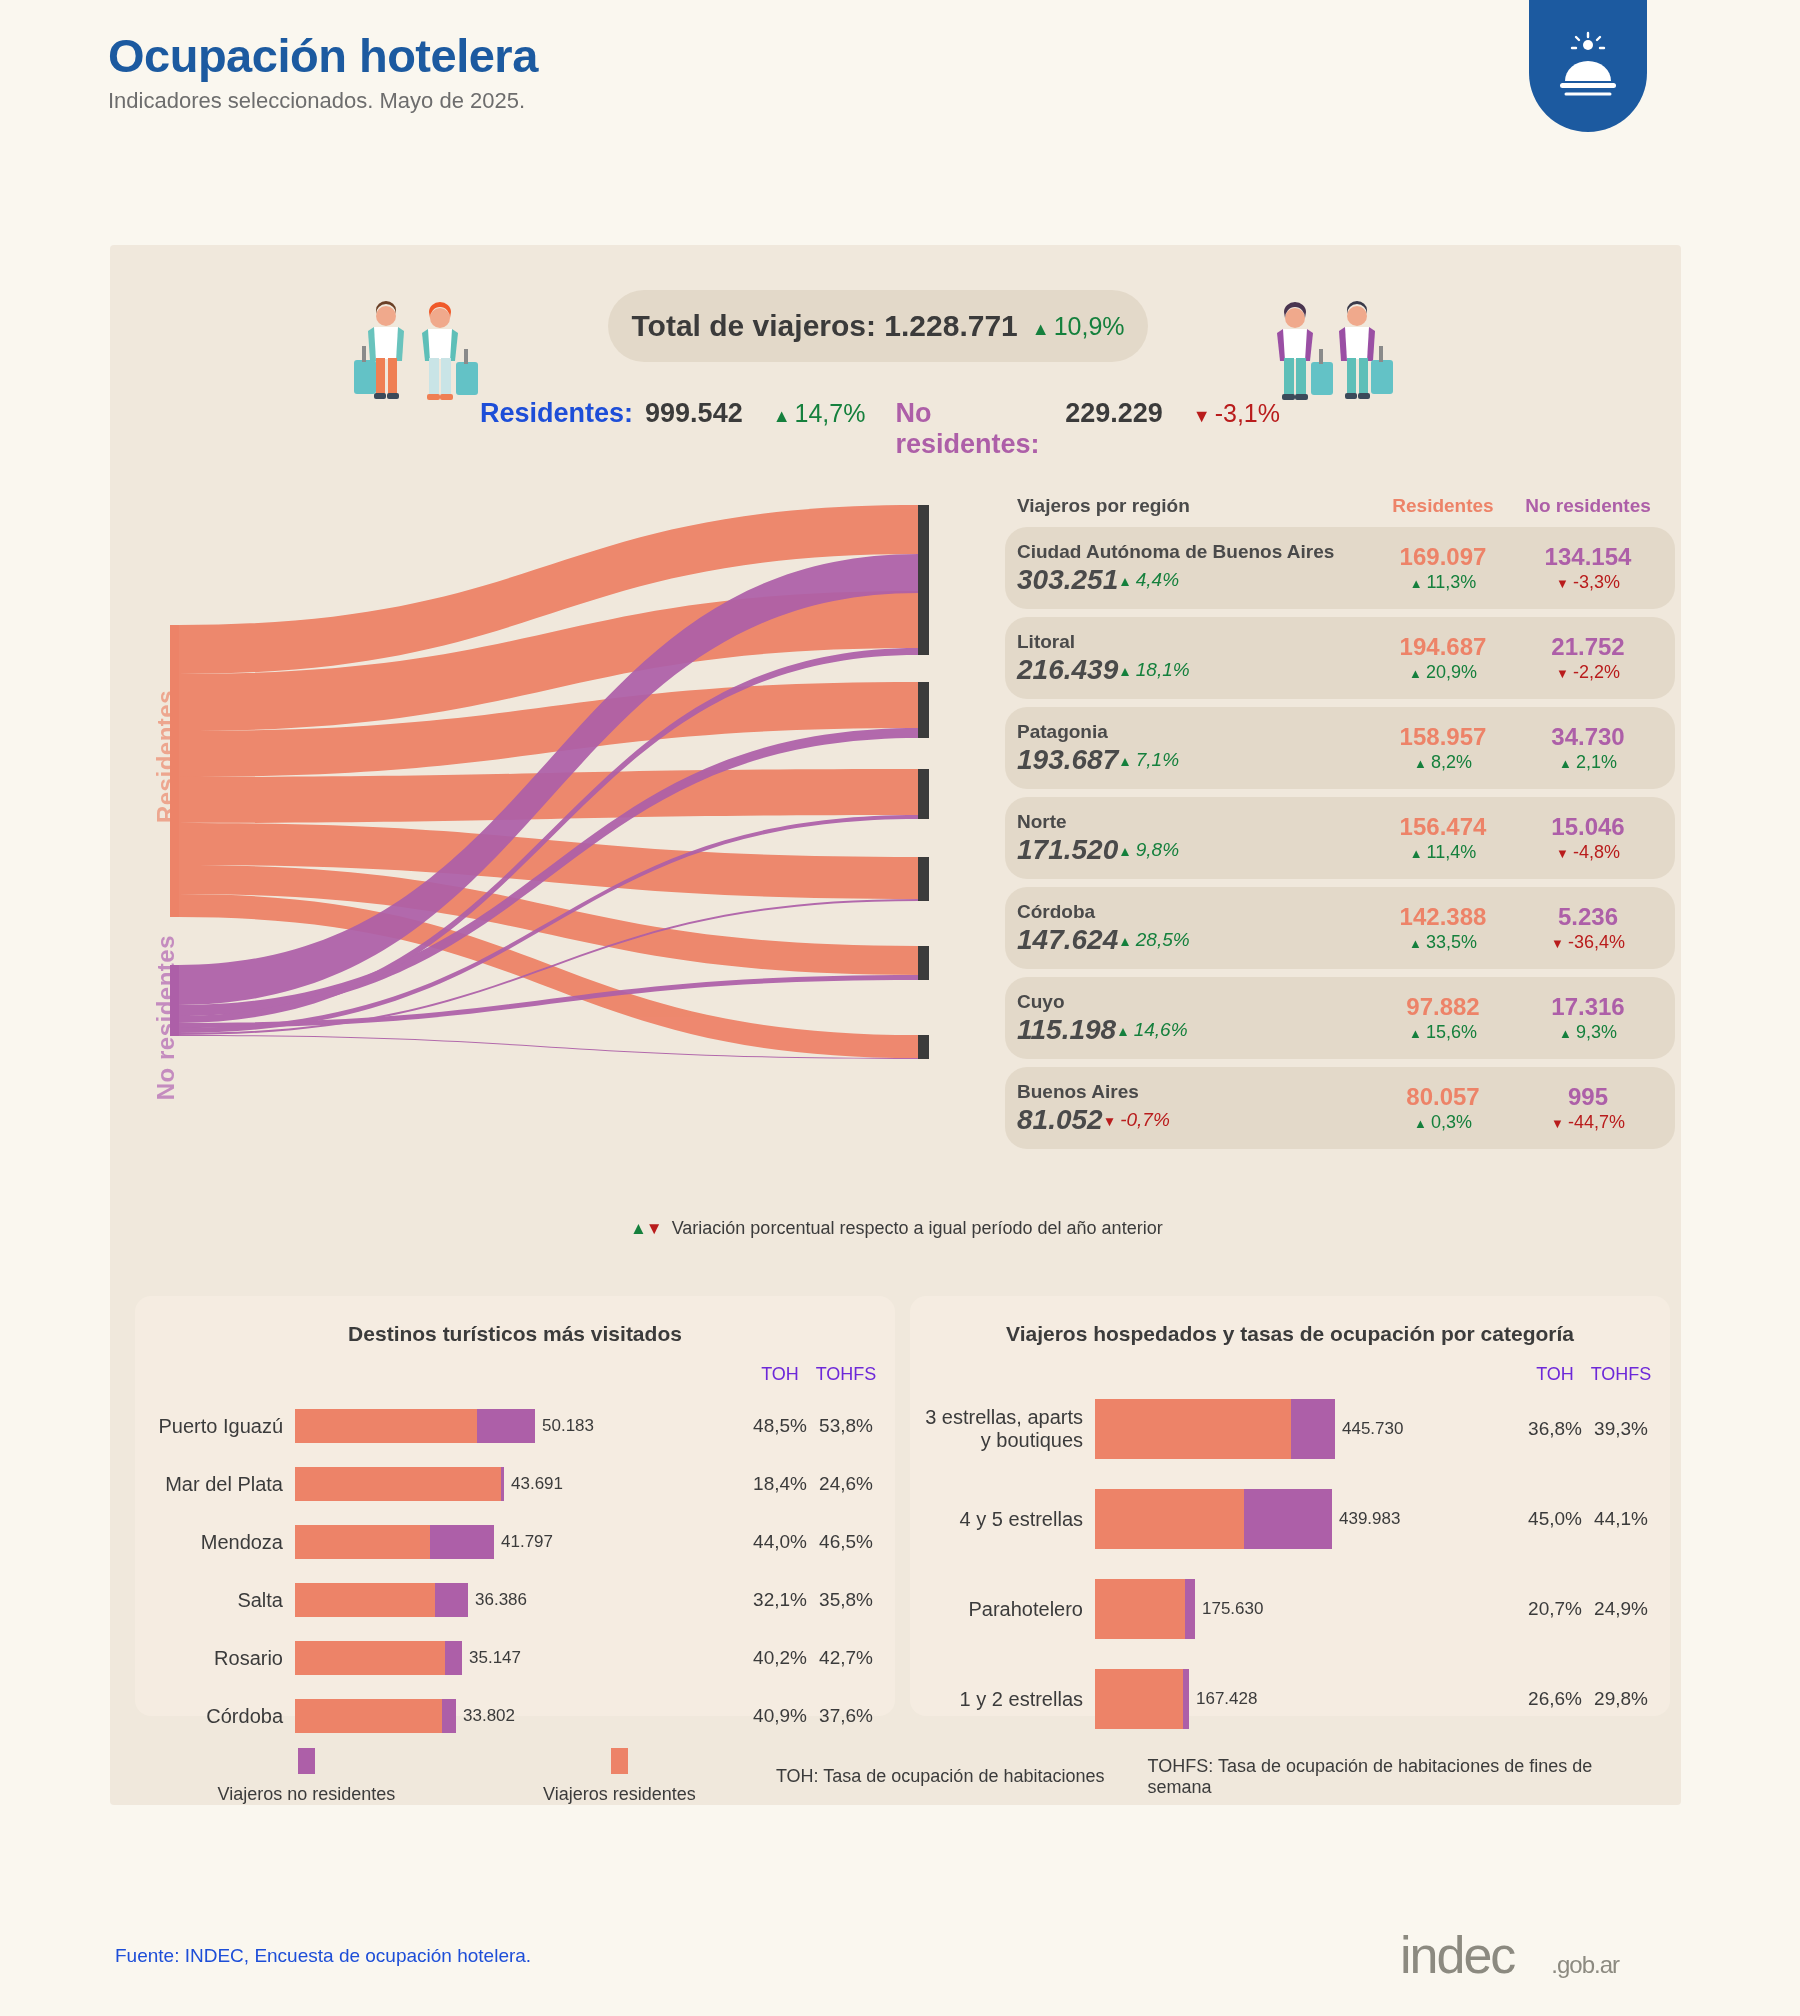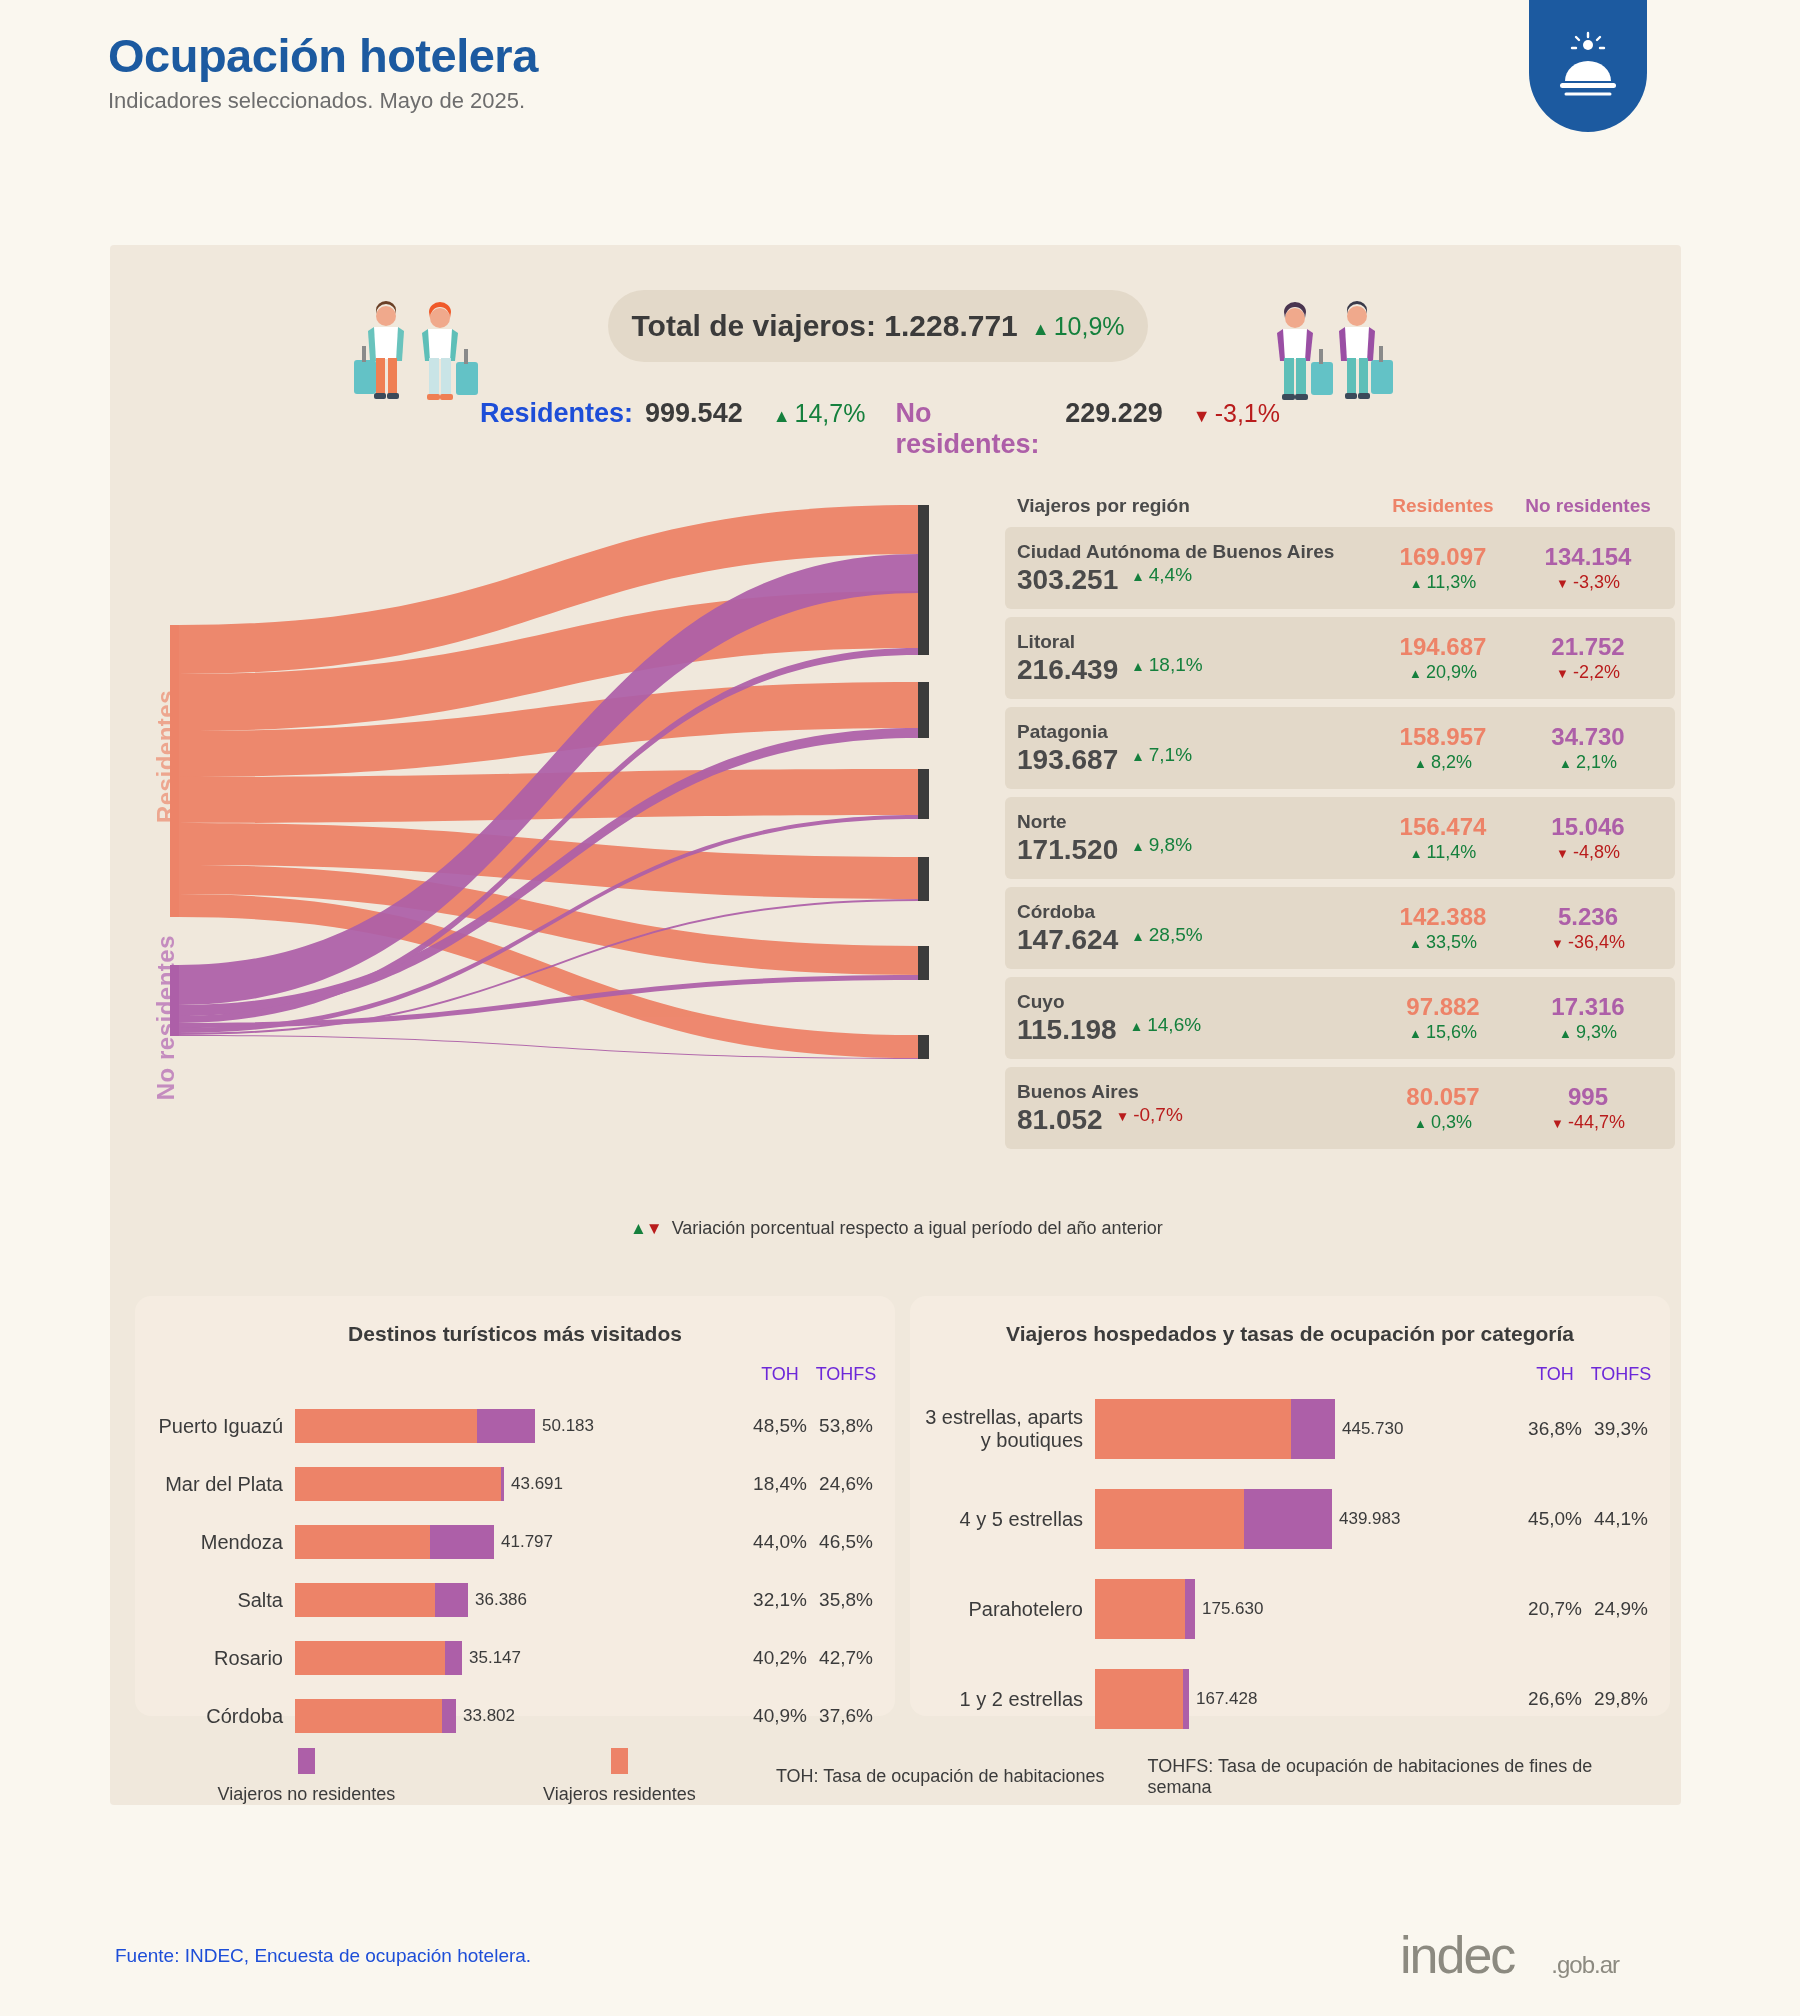--- a/index.html
+++ b/index.html
@@ -79,28 +79,28 @@
   .reg-head {
     display: flex; align-items: flex-end;
     font-size: 19px; font-weight: bold; padding: 0 12px 10px 12px;
   }
   .reg-head .c1 { flex: 1; color: #4a4a4a; }
   .reg-head .c2 { width: 140px; text-align: center; color: #ed8368; }
   .reg-head .c3 { width: 150px; text-align: center; color: #ad5fa8; }
 
   .reg-row {
     display: flex; align-items: center;
-    background: #e3d9c9; border-radius: 6px;
+    background: #e3d9c9; border-radius: 22px;
     height: 82px; margin-bottom: 8px; padding: 0 12px;
   }
   .reg-row .c1 { flex: 1; }
   .reg-row .c2 { width: 140px; text-align: center; }
   .reg-row .c3 { width: 150px; text-align: center; }
   .reg-name { font-size: 19px; font-weight: bold; color: #4a4a4a; line-height: 1.25; }
-  .reg-line2 { display: flex; align-items: flex-start; gap: 13px; }
+  .reg-line2 { display: flex; align-items: center; gap: 0; font-style: italic; }
   .reg-total { font-size: 28px; font-weight: bold; color: #4a4a4a; }
   .reg-var { font-size: 19px; }
   .reg-num-res { font-size: 24px; font-weight: bold; color: #ed8368; line-height: 1.2; }
   .reg-num-nores { font-size: 24px; font-weight: bold; color: #ad5fa8; line-height: 1.2; }
   .reg-sub { font-size: 18px; }
 
   .footnote {
     position: absolute; left: 630px; top: 1218px;
     font-size: 18px; color: #3b3b3b;
     display: flex; align-items: center; gap: 10px;

